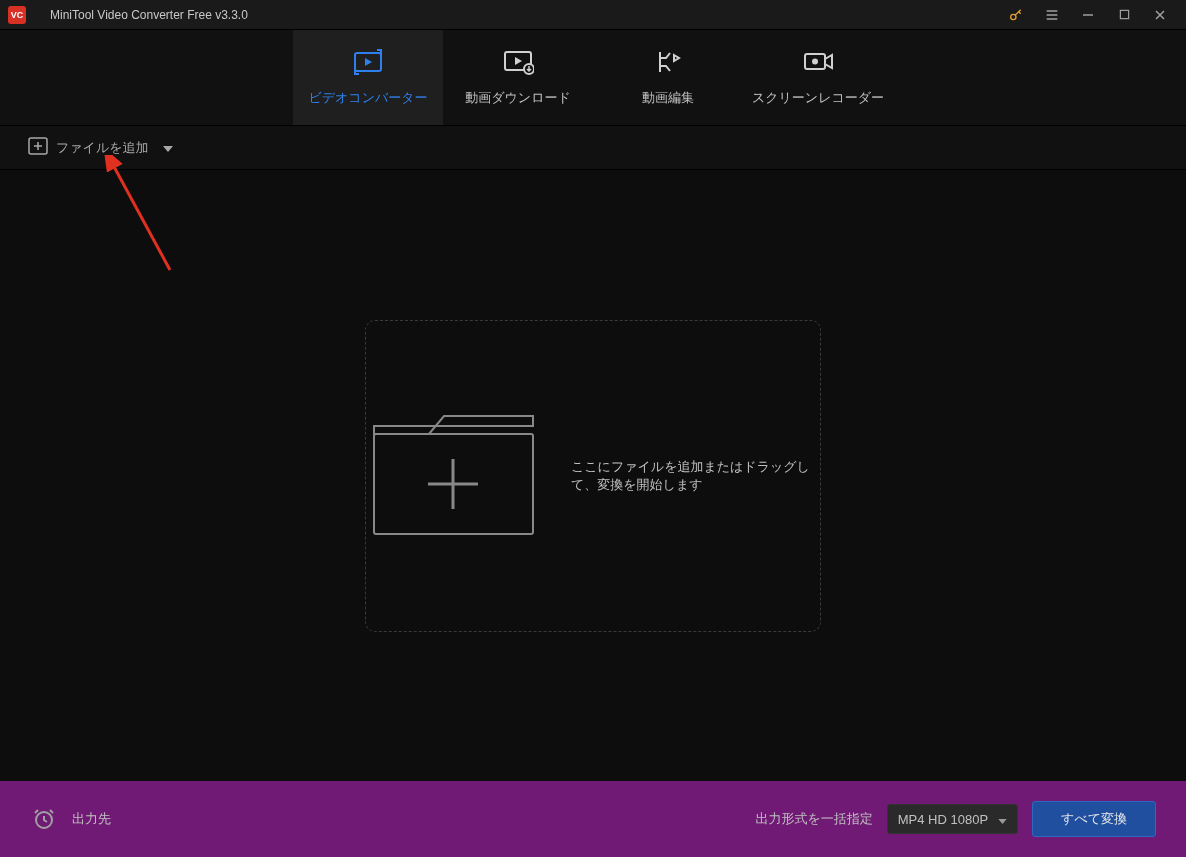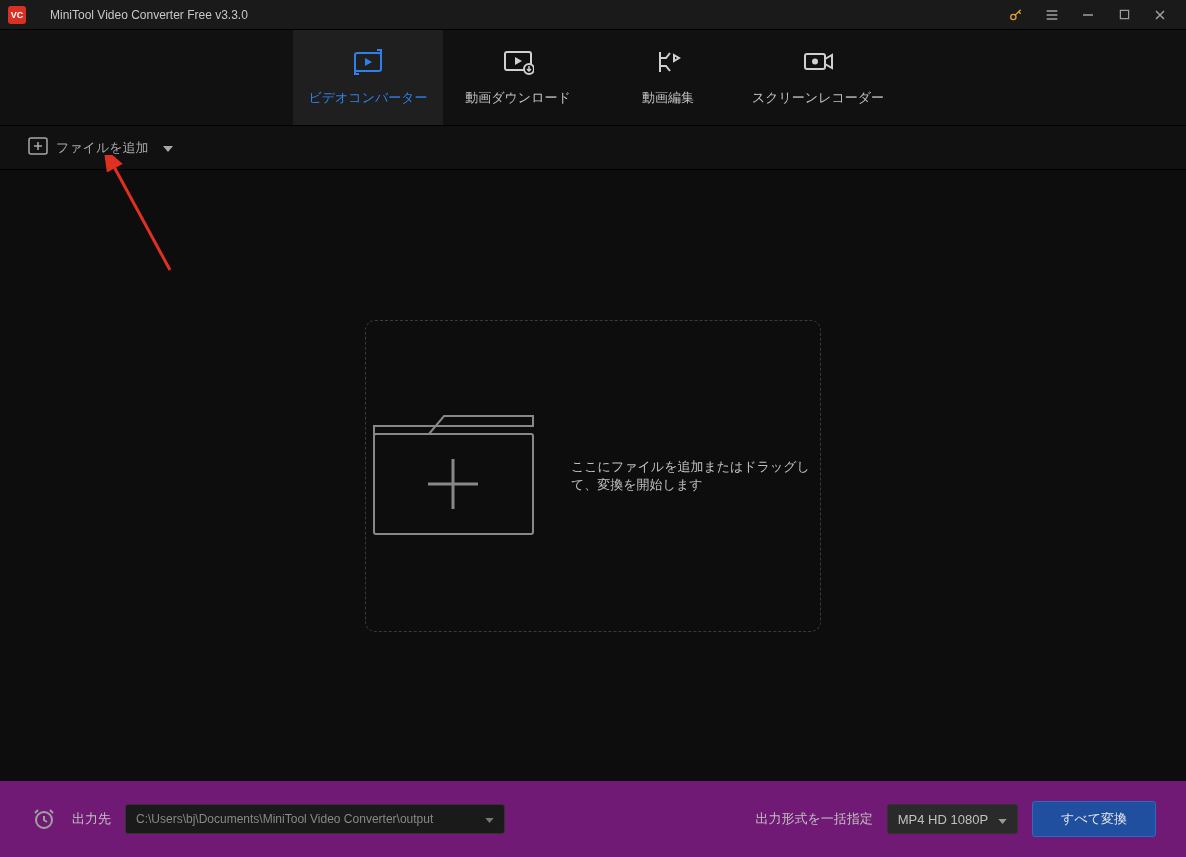--- a/index.html
+++ b/index.html
@@ -292,28 +292,20 @@
 </div>
 
 <div class="bottom-bar">
   <div class="clock-icon-wrap">
     <svg width="24" height="24" viewBox="0 0 24 24" fill="none" stroke="currentColor" stroke-width="2">
       <circle cx="12" cy="13" r="8"></circle>
       <path d="M12 9v4l3 2M6 3l-3 3M18 3l3 3"></path>
     </svg>
   </div>
   <span class="label-text">出力先</span>
-  <div class="path-select">
-    <span>C:\Users\bj\Documents\MiniTool Video Converter\output</span>
-    <span>
-      <svg width="9" height="5" viewBox="0 0 10 6" fill="#777">
-          <path d="M0 0l5 6 5-6z"></path>
-        </svg>
-    </span>
-  </div>
   <div class="bottom-spacer"></div>
   <span class="label-text">出力形式を一括指定</span>
   <div class="format-select">
     <span>MP4 HD 1080P</span>
     <span>
       <svg width="9" height="5" viewBox="0 0 10 6" fill="#999">
           <path d="M0 0l5 6 5-6z"></path>
         </svg>
     </span>
   </div>

